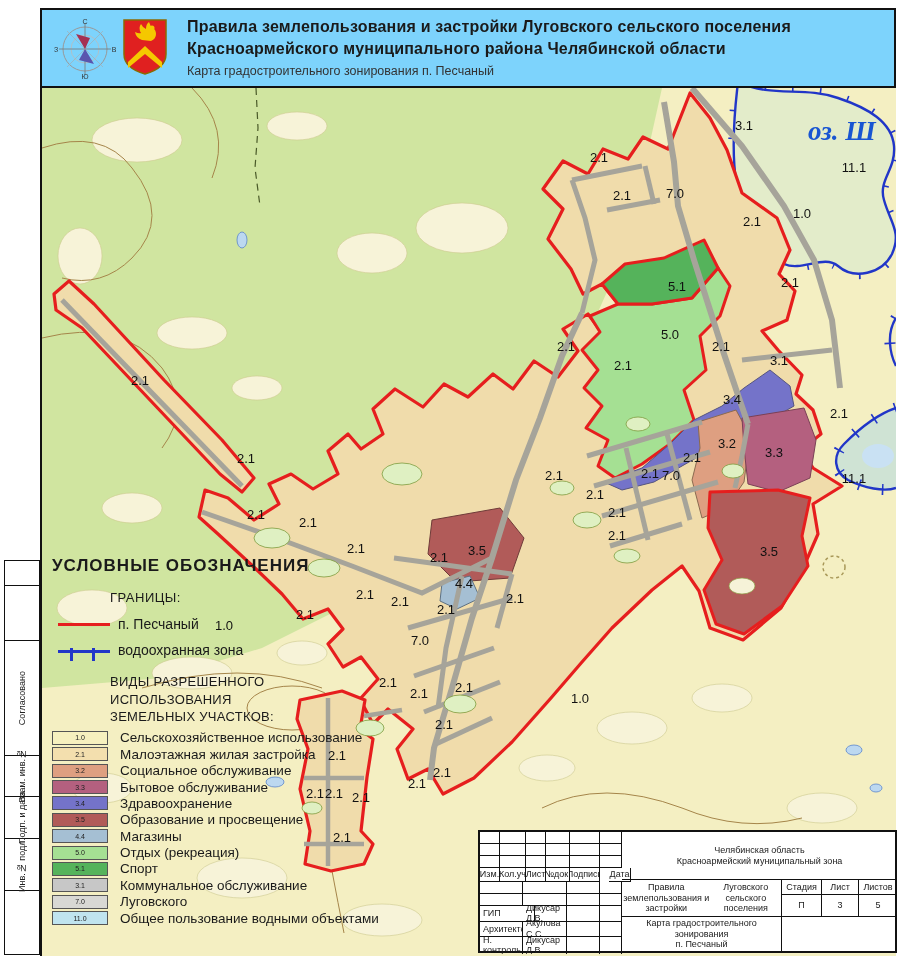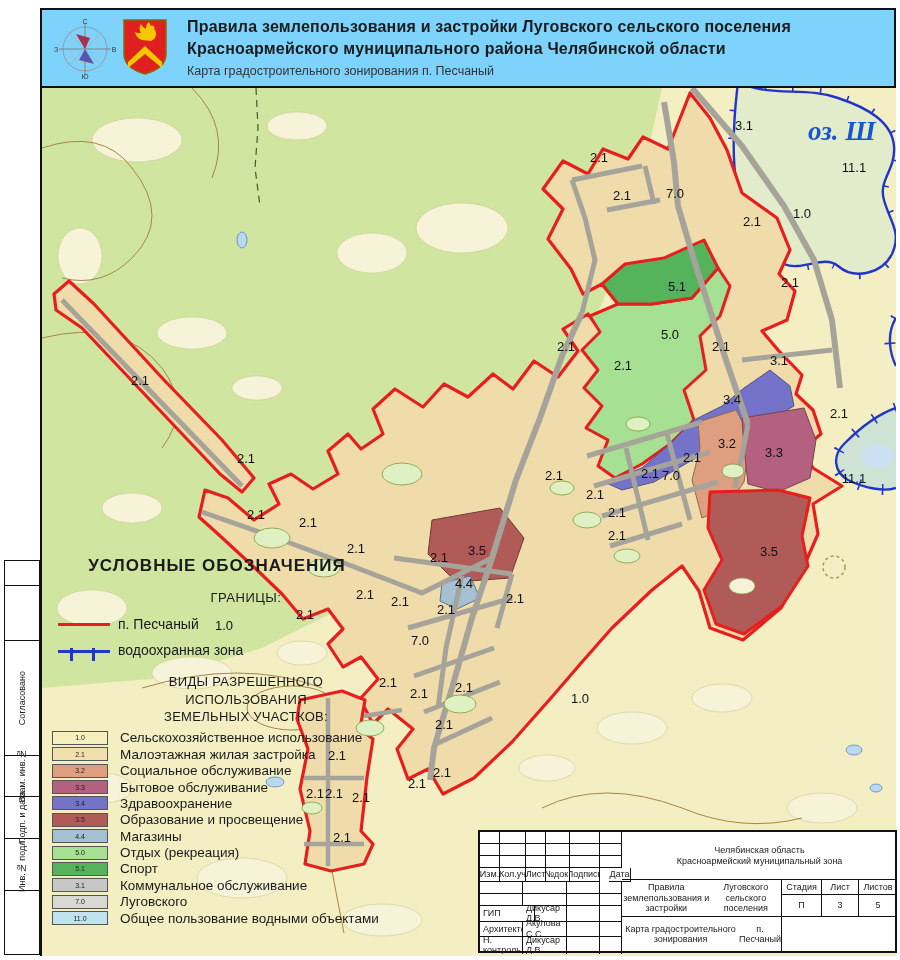--- a/index.html
+++ b/index.html
@@ -11,21 +11,21 @@
   #hdr{position:absolute;left:42px;top:10px;width:852px;height:78px;background:#7dd3fc;border-bottom:2px solid #111;box-sizing:border-box;z-index:5;}
   .hline1{position:absolute;left:145px;top:8px;font-size:16px;font-weight:bold;letter-spacing:.2px;white-space:nowrap;}
   .hline2{position:absolute;left:145px;top:30px;font-size:16px;font-weight:bold;letter-spacing:.2px;white-space:nowrap;}
   .hline3{position:absolute;left:145px;top:54px;font-size:12.5px;color:#333;white-space:nowrap;}
   
   #map{position:absolute;left:42px;top:88px;width:854px;height:868px;z-index:1;}
   svg text.zl{font-family:"Liberation Sans",sans-serif;font-size:13px;fill:#111;}
   svg text.lake{font-family:"Liberation Serif",serif;font-size:27px;font-weight:bold;font-style:italic;fill:#1855d2;}
   svg text.cdir{font-family:"Liberation Sans",sans-serif;font-size:7px;fill:#333;}
   
-  #legend{position:absolute;left:52px;top:556px;width:330px;z-index:3;text-align:center;}
+  #legend{position:absolute;left:52px;top:556px;width:330px;z-index:3;}
   #legend .lg-title{font-size:17px;font-weight:bold;letter-spacing:1px;}
   #legend .lg-sub{margin:14px 0 0 58px;font-size:13px;letter-spacing:.5px;}
   .lg-row{position:relative;height:24px;margin-top:8px;}
   .lg-line-red{position:absolute;left:6px;top:10px;width:52px;height:0;border-top:3px solid #e61e1e;}
   .lg-line-blue{position:absolute;left:6px;top:11px;width:52px;height:0;border-top:3px solid #2136c8;}
   .lg-tick{position:absolute;top:-5px;width:3px;height:13px;background:#2136c8;}
   .lg-row-label{position:absolute;left:66px;top:3px;font-size:14px;}
   #legend .lg-uses{margin:10px 0 4px 58px;font-size:13px;line-height:1.35;letter-spacing:.3px;}
   #legend-items{margin-top:4px;}
   .lg-item{display:flex;align-items:center;height:16.4px;}
@@ -411,20 +411,20 @@
     <div class="cell" style="left:142px;top:48px;width:160px;height:37px;flex-direction:row;">
       <div>Правила землепользования и застройки</div>
       <div>Луговского сельского поселения</div>
     </div>
     <div class="cell" style="left:302px;top:48px;width:40px;height:15px;">Стадия</div>
     <div class="cell" style="left:342px;top:48px;width:37px;height:15px;">Лист</div>
     <div class="cell nr" style="left:379px;top:48px;width:38px;height:15px;">Листов</div>
     <div class="cell" style="left:302px;top:63px;width:40px;height:22px;">П</div>
     <div class="cell" style="left:342px;top:63px;width:37px;height:22px;">3</div>
     <div class="cell nr" style="left:379px;top:63px;width:38px;height:22px;">5</div>
-    <div class="cell nb" style="left:142px;top:85px;width:160px;height:34px;">
+    <div class="cell nb" style="left:142px;top:85px;width:160px;height:34px;flex-direction:column;">
       <div>Карта градостроительного зонирования</div>
       <div>п. Песчаный</div>
     </div>
     <div class="cell nr nb" style="left:302px;top:85px;width:115px;height:34px;"></div>
   </div>
 
 </div>
 
 </body></html>

